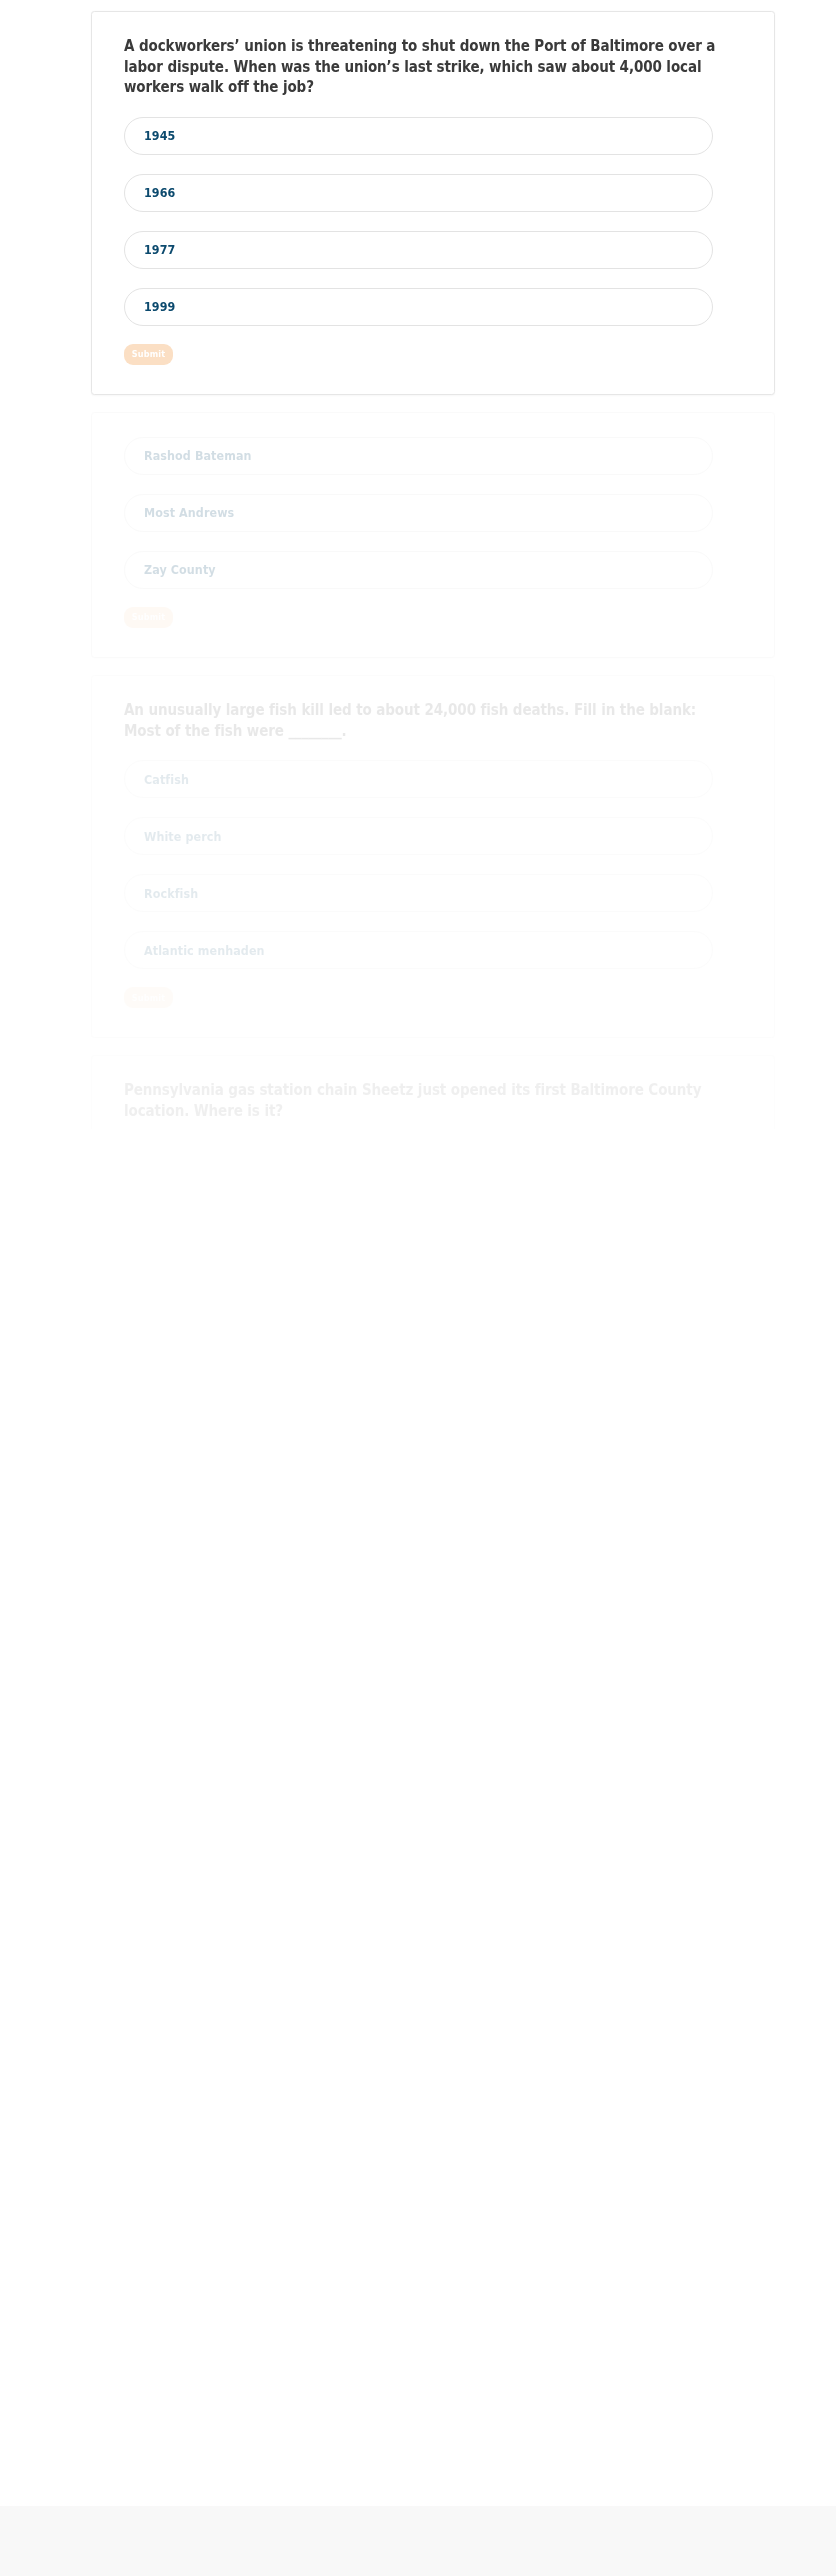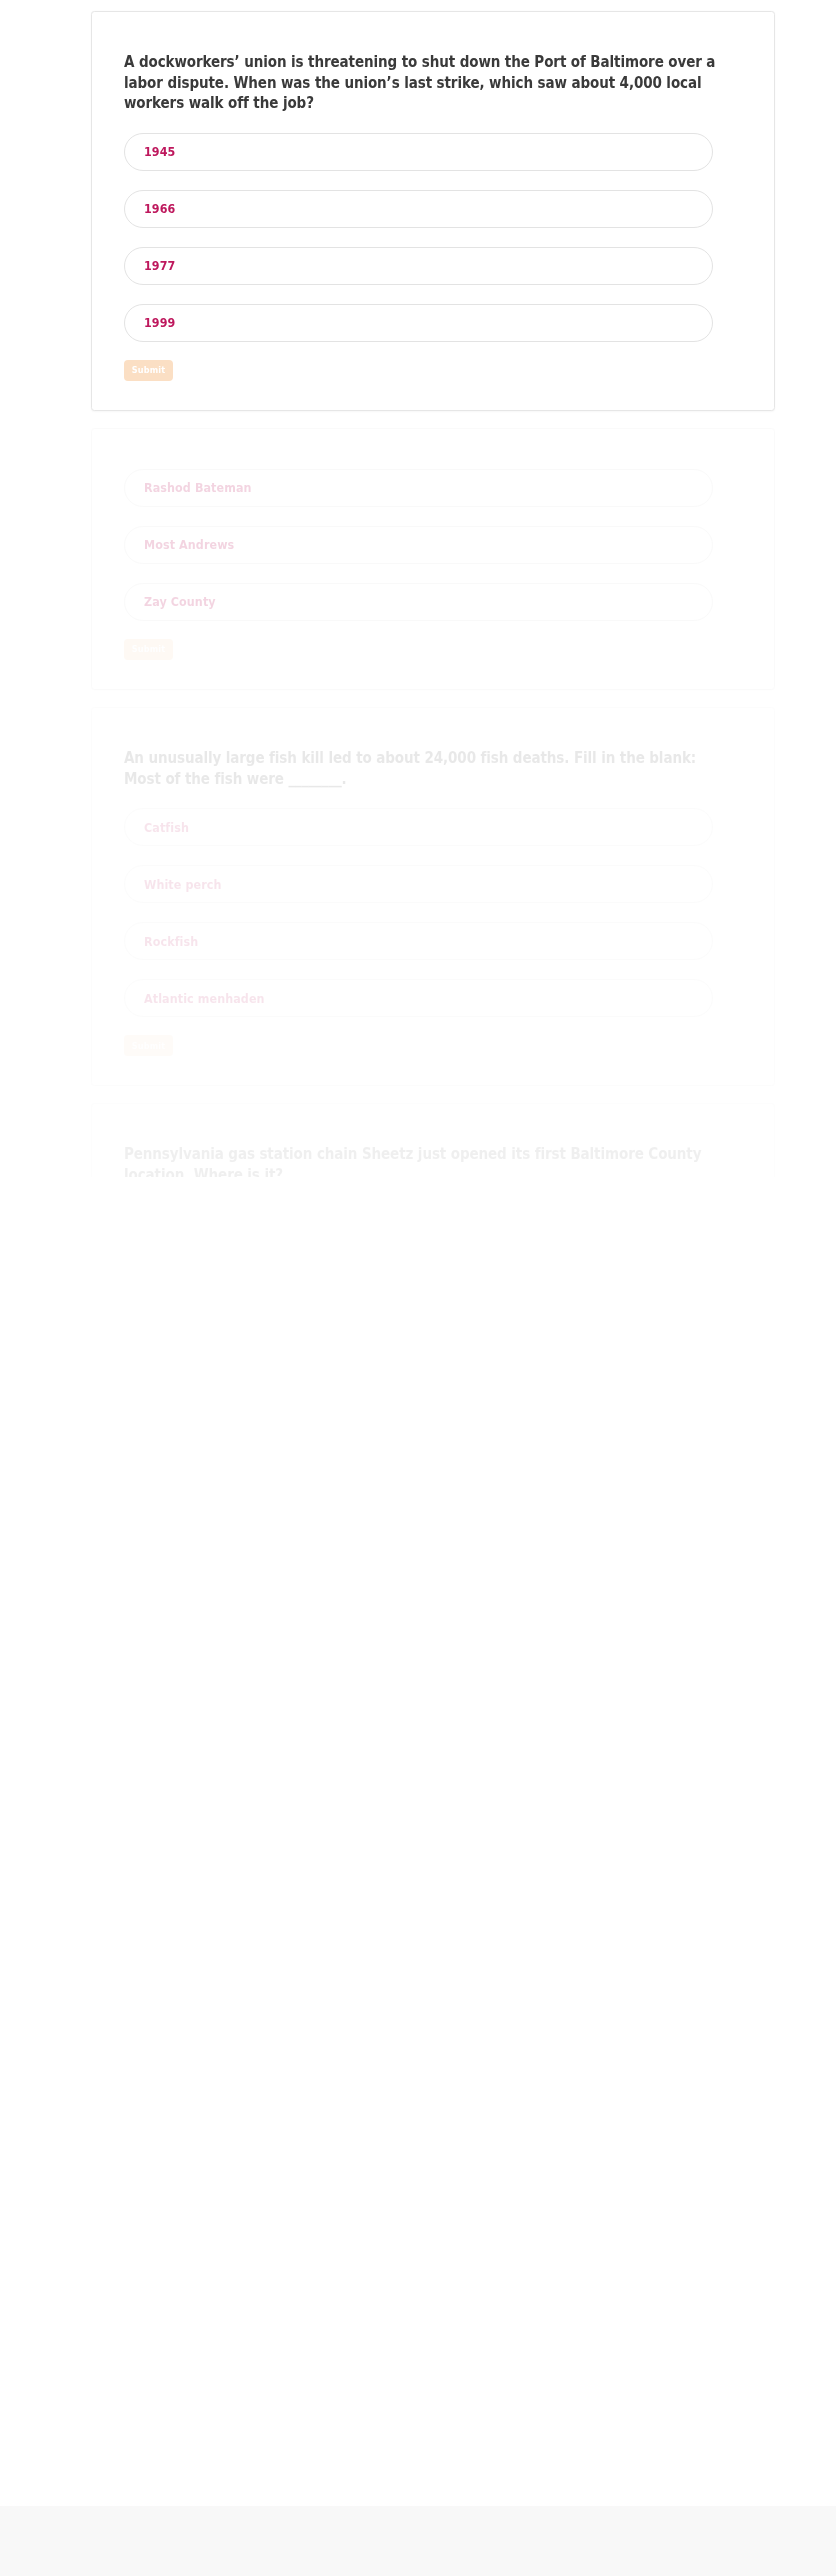--- a/index.html
+++ b/index.html
@@ -30,21 +30,21 @@
     width:654px;
   }
 
   .quiz-card {
     position:relative;
     width:684px;
     background:#ffffff;
     border:0.9px solid #e6e6e6;
     border-radius:3.4px;
     box-shadow:0 0.9px 1.7px rgba(0,0,0,0.035);
-    padding:40px 32px 29px 32px;
+    padding:24px 32px 29px 32px;
     margin-bottom:17px;
   }
 
   
   .quiz-card.fade-1 { opacity:0.18; }
   .quiz-card.fade-2 { opacity:0.11; }
   .quiz-card.fade-3 { opacity:0.075; }
 
   
   .quiz-card.clipped {
@@ -81,35 +81,35 @@
     padding:0 19px;
     margin-bottom:19px;
     cursor:pointer;
   }
   .option:last-child { margin-bottom:0; }
 
   .option-label {
     font-family:"Liberation Sans Narrow","DejaVu Sans Condensed","Liberation Sans", sans-serif;
     font-size:12.4px;
     font-weight:700;
-    color:#be185d;
+    color:#0c4a6e;
     letter-spacing:0.1px;
   }
 
   .submit-row { margin-top:18px; }
 
   .submit-button {
     display:inline-flex;
     align-items:center;
     justify-content:center;
     width:49px;
     height:21.3px;
     background:#fbdfc4;
     border:none;
-    border-radius:4px;
+    border-radius:9px;
     color:#ffffff;
     font-family:"Liberation Sans Narrow","DejaVu Sans Condensed","Liberation Sans", sans-serif;
     font-size:9px;
     font-weight:700;
     letter-spacing:0.2px;
     cursor:pointer;
   }
 
   
   .bottom-band {

